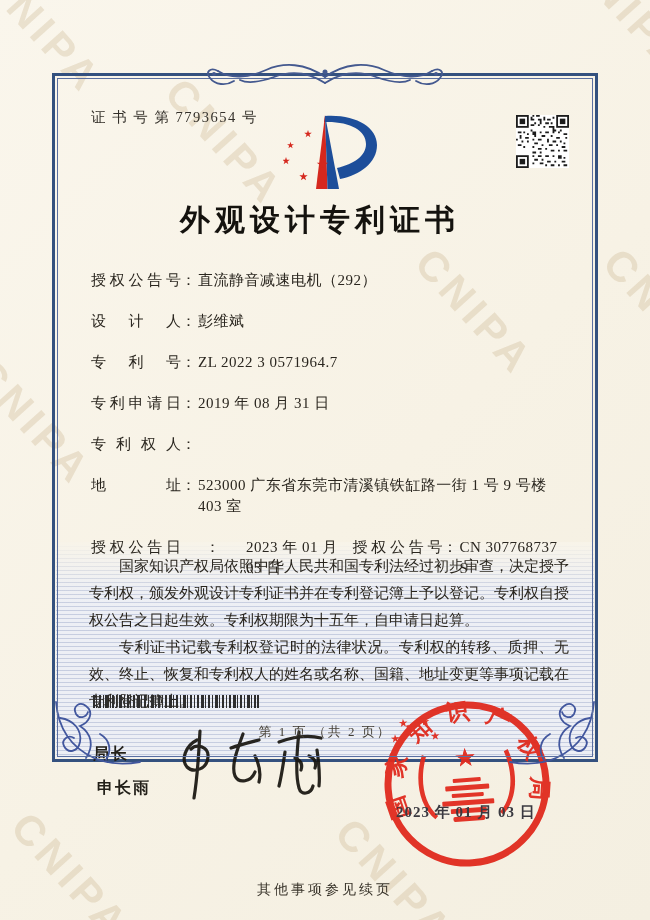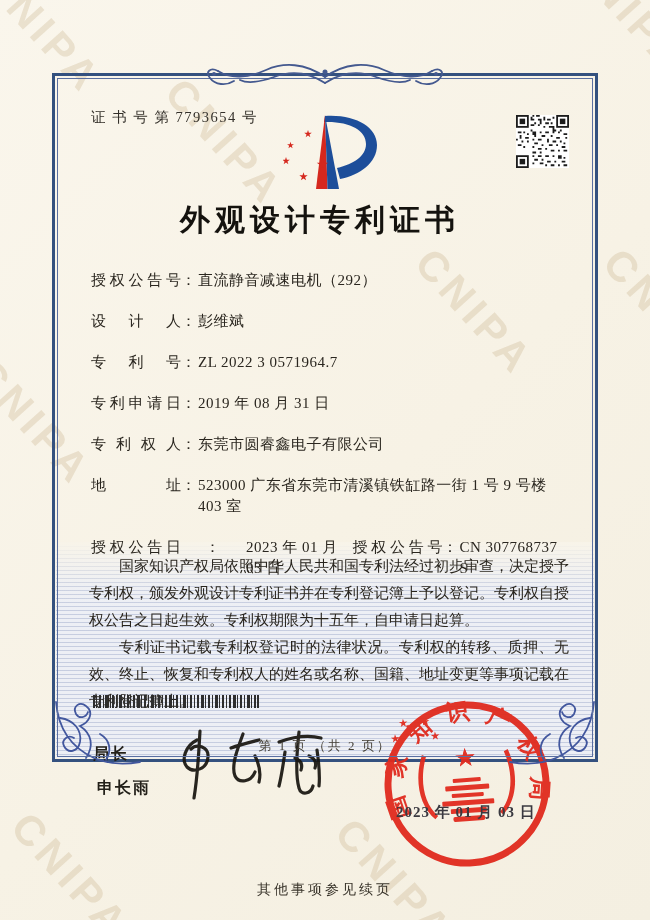--- a/index.html
+++ b/index.html
@@ -56,21 +56,21 @@
   .sig-name{position:absolute;left:42px;top:702px;z-index:2;
       font-family:"Liberation Sans",sans-serif;font-size:16px;font-weight:600;
       letter-spacing:2px;color:#232019;}
   .autograph{position:absolute;left:112px;top:648px;z-index:2;}
 
   .seal{position:absolute;left:324px;top:620px;width:176px;height:176px;z-index:2;
         transform:rotate(-4deg);opacity:.95;}
   .seal-date{position:absolute;left:341px;top:727px;z-index:3;font-size:15px;
         font-weight:700;letter-spacing:1px;color:#3a3940;}
 
-  .pageinfo{position:absolute;left:0;right:0;bottom:4px;text-align:center;z-index:2;
+  .pageinfo{position:absolute;left:0;right:0;bottom:18px;text-align:center;z-index:2;
         font-size:13px;letter-spacing:2px;color:#433e34;}
 
   .footnote{position:absolute;left:0;right:0;top:881px;text-align:center;z-index:2;
         font-size:14px;letter-spacing:3px;color:#38332a;}
 
   
   .ornament-top{position:absolute;left:50%;top:-17px;transform:translateX(-50%);z-index:5;}
   .flourish-bl{position:absolute;left:-5px;bottom:-7px;z-index:3;}
   .flourish-br{position:absolute;right:-5px;bottom:-7px;z-index:3;transform:scaleX(-1);}
 </style>
@@ -173,21 +173,20 @@
         <span class="fvalue">ZL 2022 3 0571964.7</span>
       </div>
       <div class="frow">
         <span class="flabel">专利申请日</span>
           <span class="fcolon">：</span>
         <span class="fvalue">2019 年 08 月 31 日</span>
       </div>
       <div class="frow">
         <span class="flabel">专利权人</span>
           <span class="fcolon">：</span>
-        <span class="fvalue">东莞市圆睿鑫电子有限公司</span>
       </div>
       <div class="frow">
         <span class="flabel">地址</span>
           <span class="fcolon">：</span>
         <span class="fvalue">523000 广东省东莞市清溪镇铁缸路一街 1 号 9 号楼 403 室</span>
       </div>
       <div class="frow">
         <span class="fpair first">
           <span class="flabel">授权公告日</span>
             <span class="fcolon">：</span>

